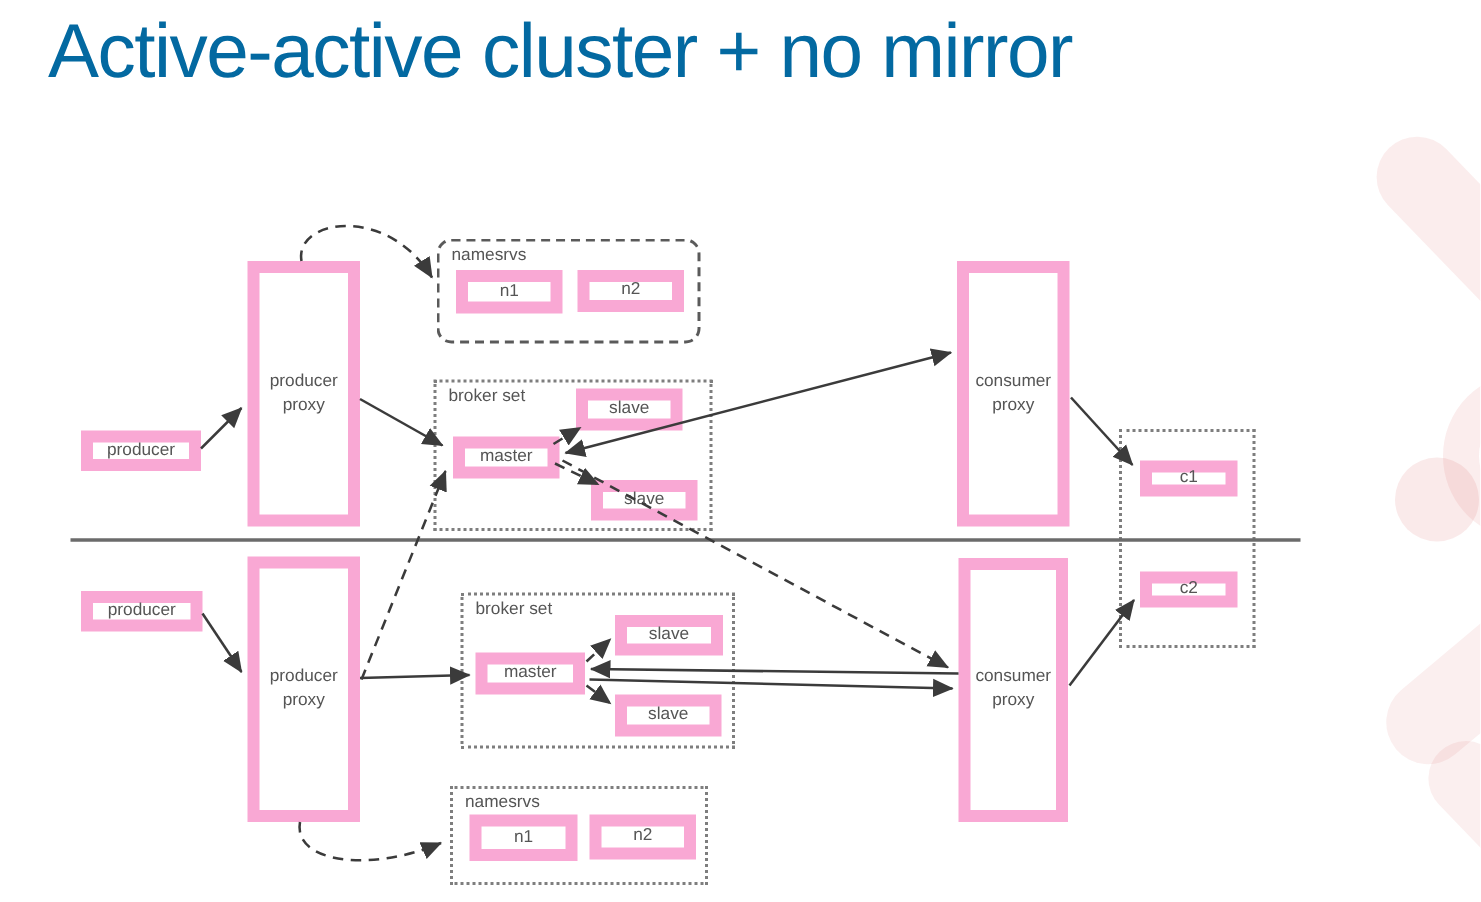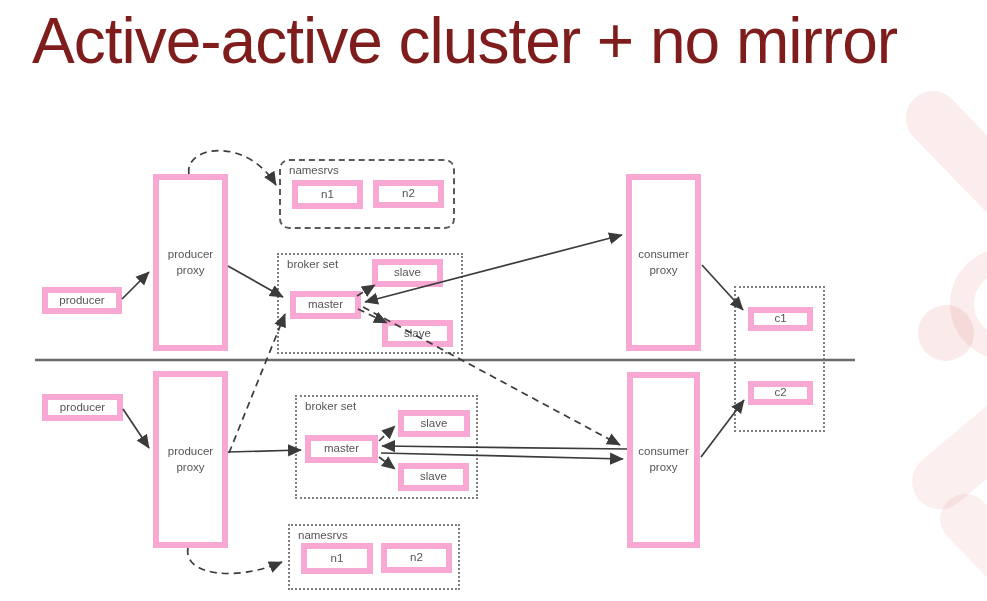--- a/index.html
+++ b/index.html
@@ -1,27 +1,27 @@
 <!DOCTYPE html>
 <html><head>
 <meta charset="utf-8">
 <style>
   html,body{margin:0;padding:0;background:#fff;}
   .slide{position:relative;width:987px;height:601px;background:#ffffff;overflow:hidden;
          font-family:"Liberation Sans", sans-serif;}
-  .title{position:absolute;left:32px;top:4px;font-size:64px;letter-spacing:-1px;
-         color:#7f1d1d;font-weight:400;white-space:nowrap;}
-  .canvas{position:absolute;left:0;top:0;width:871px;height:601px;}
+  .title{position:absolute;left:32px;top:4px;font-size:51px;letter-spacing:-1px;
+         color:#0369a1;font-weight:400;white-space:nowrap;}
+  .canvas{position:absolute;left:12px;top:0;width:871px;height:601px;}
   
   .grp{position:absolute;background:transparent;box-sizing:border-box;}
   .grp .glabel{position:absolute;left:8px;top:3px;font-size:11.5px;color:#555;}
   .dashedgrp{border:2px dashed #5a5a5a;border-radius:10px;}
   .dottedgrp{border:2px dotted #7e7e7e;text-align:right;}
   
-  .node{position:absolute;box-sizing:border-box;border:6px solid #f9a8d4;background:#fff;
+  .node{position:absolute;box-sizing:border-box;border:8px solid #f9a8d4;background:#fff;
         color:#555;font-size:11.5px;display:flex;align-items:center;justify-content:center;
         text-align:center;line-height:1.35;padding:2px;}
   
   svg.arrows{position:absolute;left:0;top:0;z-index:6;pointer-events:none;}
   .grp{z-index:2;} .node{z-index:4;}
   
   .wm{position:absolute;z-index:1;}
   .wm-stripe{border-radius:30px;}
 </style>
 </head>

